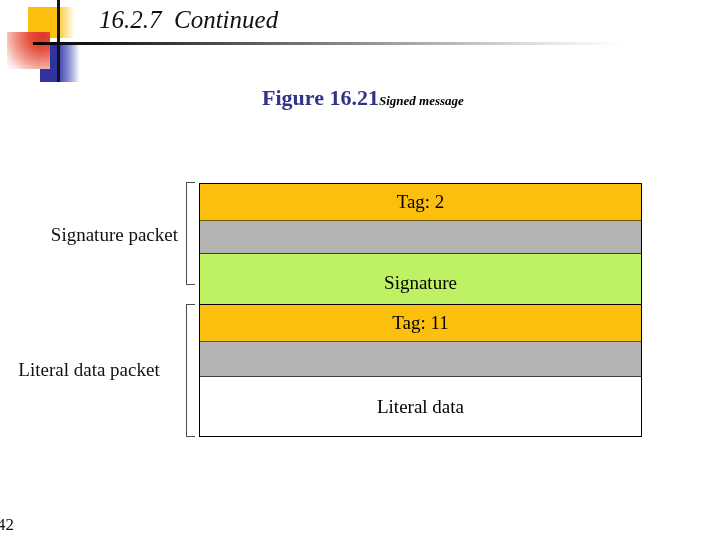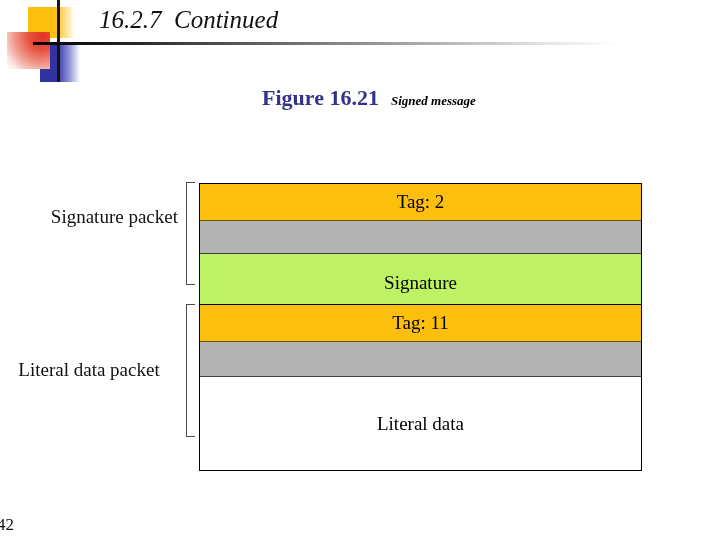--- a/index.html
+++ b/index.html
@@ -55,21 +55,20 @@
     white-space: pre;
     z-index: 6;
   }
 
   
   .caption {
     position: absolute;
     left: 262px; top: 85px;
     display: flex;
     align-items: baseline;
-    gap: 12px;
     white-space: pre;
   }
   .caption-label {
     font-size: 22px;
     font-weight: bold;
     color: #333388;
   }
   .caption-title {
     font-size: 13px;
     font-weight: bold;
@@ -80,21 +79,21 @@
   
   .packet-label {
     position: absolute;
     left: 0;
     width: 178px;
     text-align: right;
     font-size: 19px;
     color: #111111;
     line-height: 22px;
   }
-  .label-1 { top: 206px; }
+  .label-1 { top: 224px; }
   .label-2 { top: 359px; text-align: center; }
 
   .bracket {
     position: absolute;
     left: 186px;
     width: 9px;
     border-left: 1.5px solid #4d4d4d;
     border-top: 1.5px solid #4d4d4d;
     border-bottom: 1.5px solid #4d4d4d;
     box-sizing: border-box;
@@ -105,21 +104,21 @@
   .packet-box {
     position: absolute;
     left: 199px;
     width: 443px;
     border: 1.5px solid #000000;
     box-sizing: border-box;
     display: flex;
     flex-direction: column;
   }
   .box-1 { top: 183px; height: 130px; }
-  .box-2 { top: 304px; height: 167px; }
+  .box-2 { top: 304px; height: 133px; }
 
   .row {
     display: flex;
     align-items: center;
     justify-content: center;
     font-size: 19px;
     color: #000000;
     box-sizing: border-box;
   }
   .row-tag  { border-bottom: 1px solid #6b5900; }

